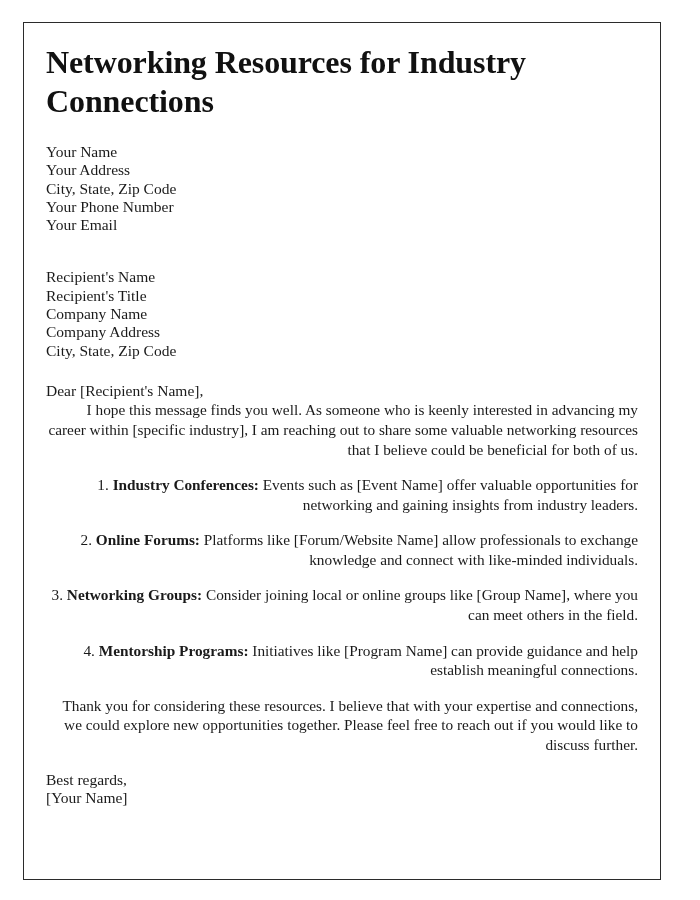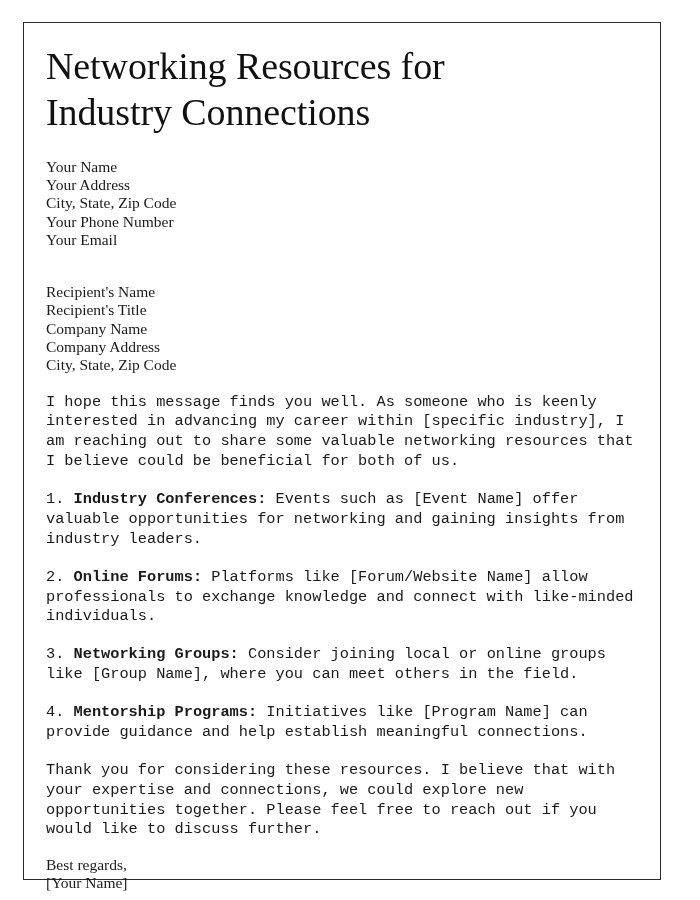--- a/index.html
+++ b/index.html
@@ -28,22 +28,22 @@
 
   .page-inner {
     position: absolute;
     left: 22px;
     top: 20px;
     right: 22px;
     bottom: 10px;
   }
 
   .doc-title {
-    font-size: 38px;
-    font-weight: normal;
+    font-size: 32px;
+    font-weight: bold;
     line-height: 1.22;
     letter-spacing: -0.1px;
     margin: 0 0 0 0;
     padding: 0;
     color: #111111;
     max-width: 520px;
   }
 
   .date-line {
     font-size: 15.5px;
@@ -77,24 +77,23 @@
 
   .salutation {
     font-size: 15.5px;
     line-height: 1.2;
     margin-top: 22px;
   }
 
   .para {
     font-size: 15.3px;
     line-height: 1.30;
-    margin-top: 18px;
-    text-align: left;
+    margin-top: 0;
+    text-align: right;
     max-width: 594px;
-    font-family: Liberation Mono, monospace;
   }
 
   .para b {
     font-weight: bold;
   }
 
   .closing {
     font-size: 15.5px;
     line-height: 1.2;
     margin-top: 4px;
@@ -122,20 +121,21 @@
     </div>
 
     <div class="addr-block recipient-block">
       <span class="line">Recipient's Name</span>
       <span class="line">Recipient's Title</span>
       <span class="line">Company Name</span>
       <span class="line">Company Address</span>
       <span class="line">City, State, Zip Code</span>
     </div>
 
+    <div class="salutation">Dear [Recipient's Name],</div>
 
     <p class="para">I hope this message finds you well. As someone who is keenly interested in advancing my career within [specific industry], I am reaching out to share some valuable networking resources that I believe could be beneficial for both of us.</p>
 
     <p class="para">
       <span>1.</span>
       <b>Industry Conferences:</b>
       <span>Events such as [Event Name] offer valuable opportunities for networking and gaining insights from industry leaders.</span>
     </p>
 
     <p class="para">

